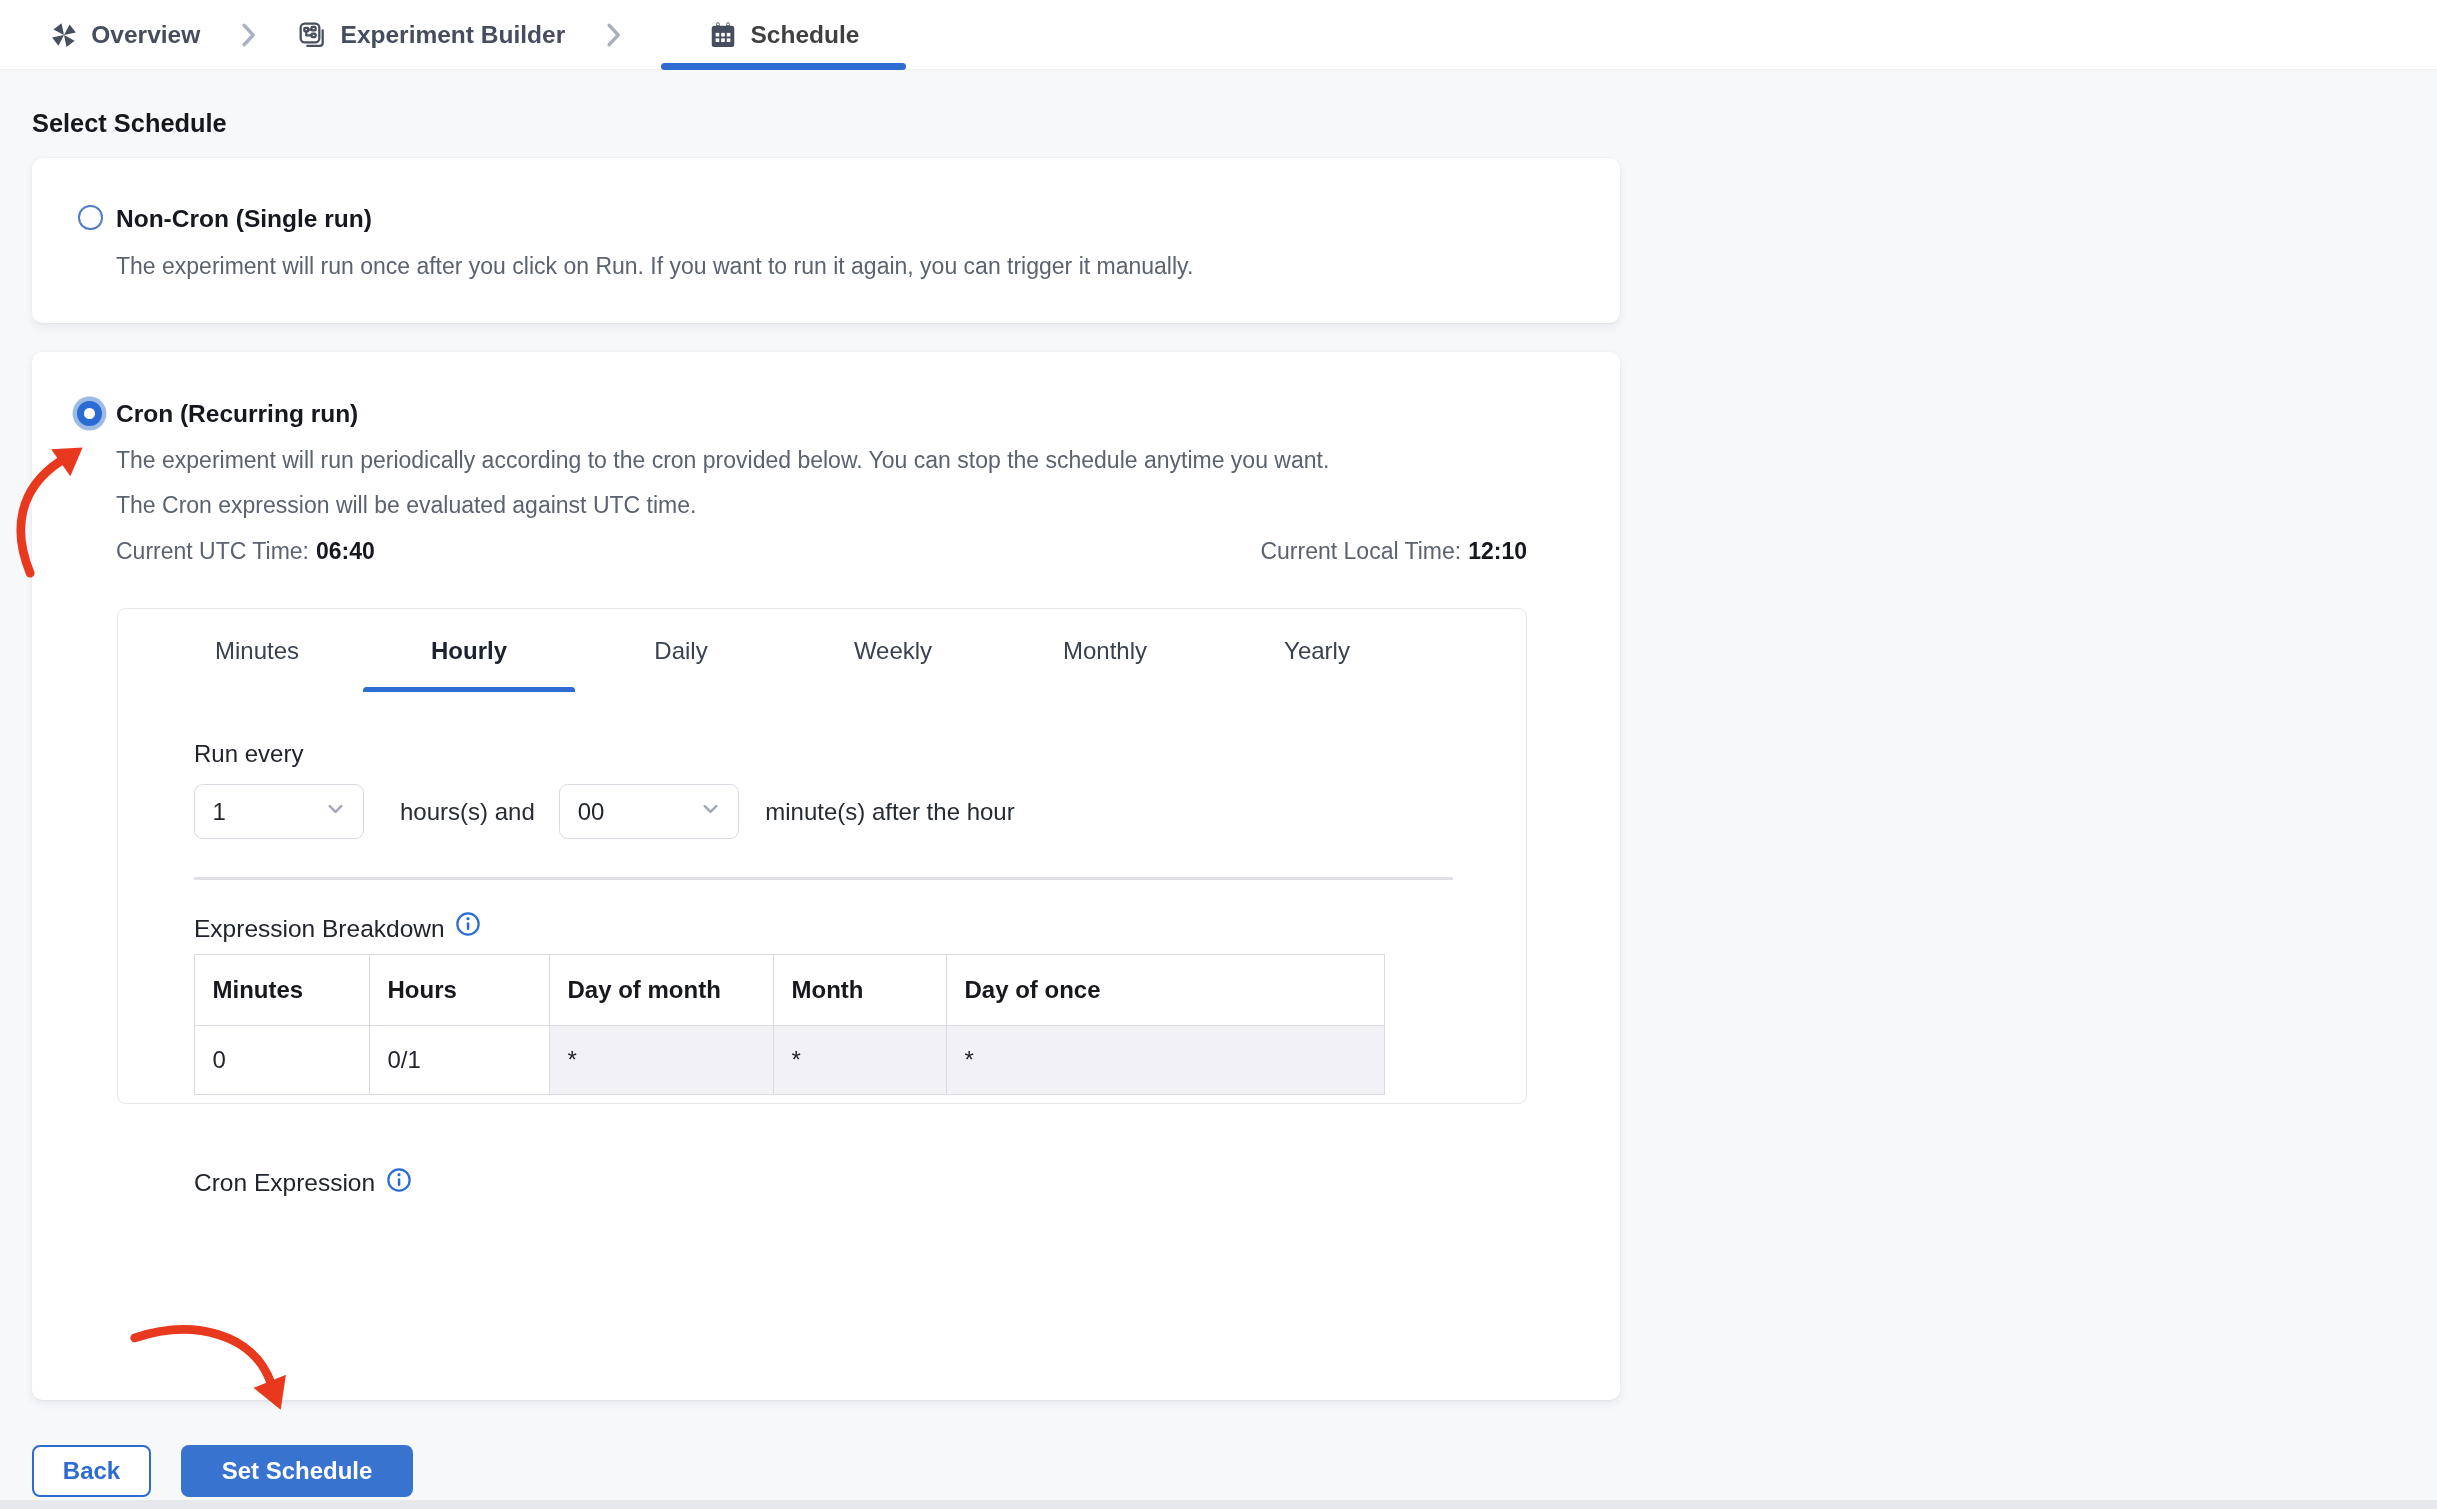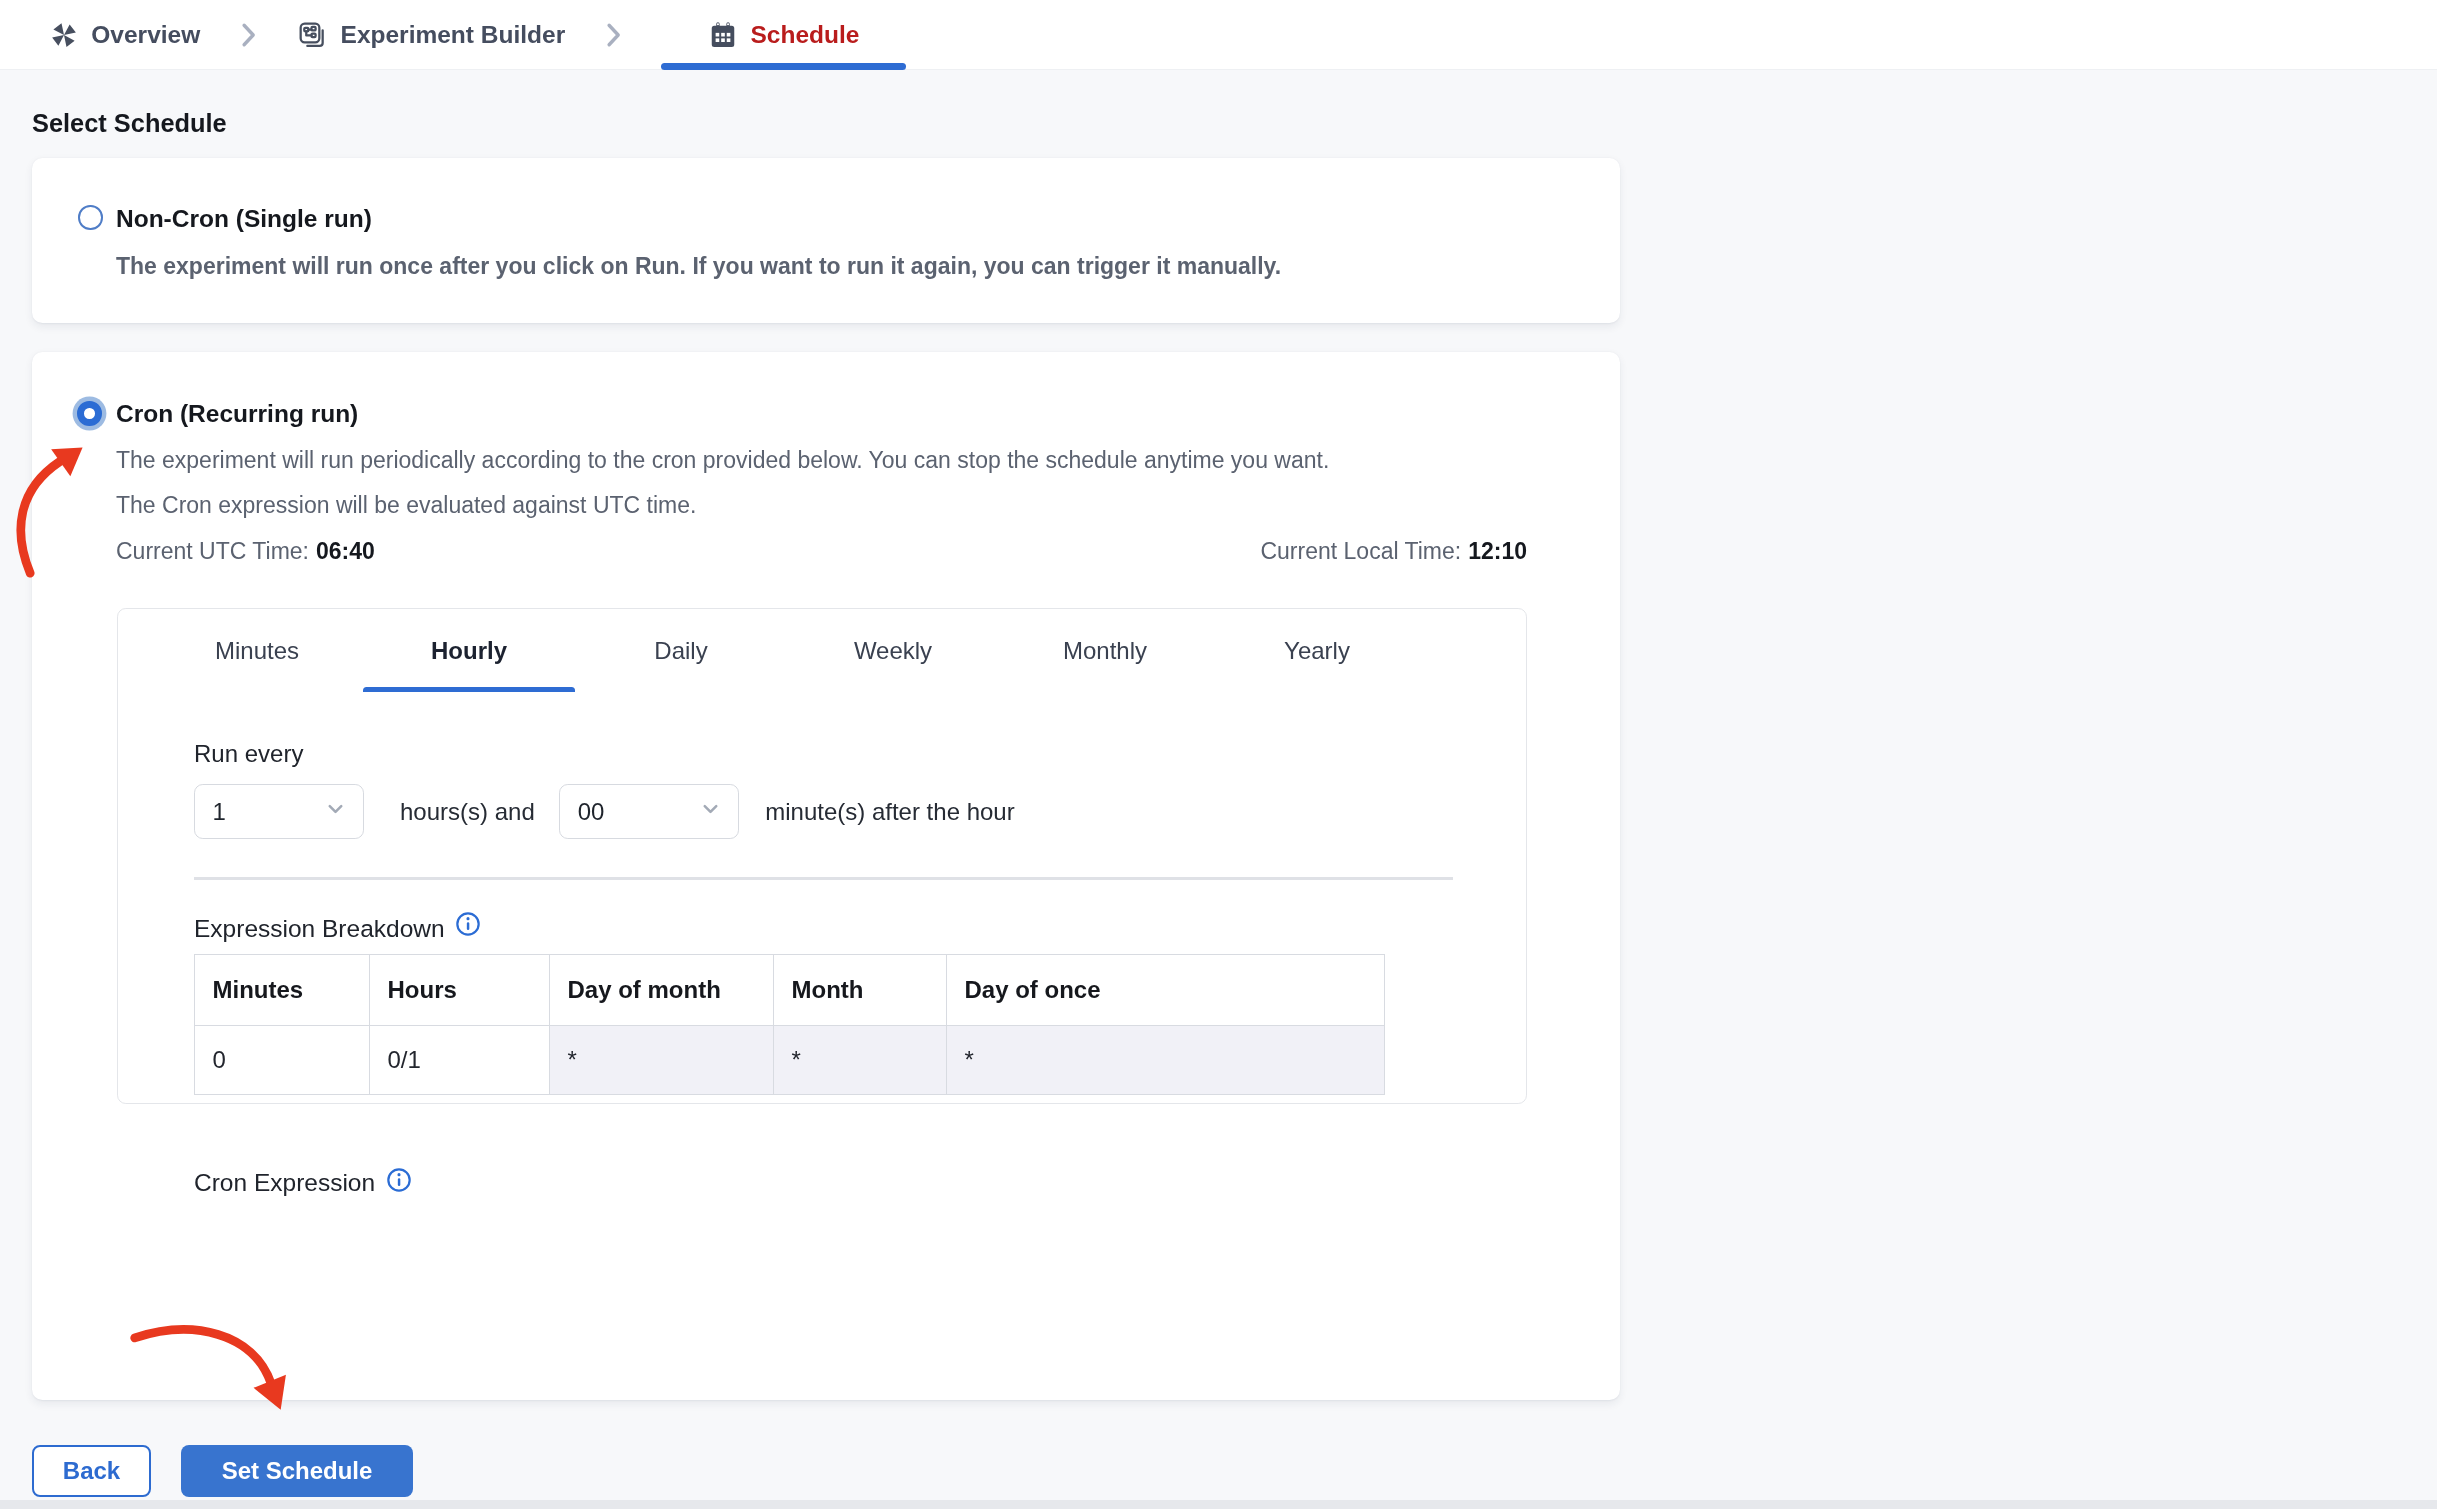--- a/index.html
+++ b/index.html
@@ -14,21 +14,21 @@
   
   .topnav{
     position:absolute;left:0;top:0;width:2438px;height:70px;
     background:#ffffff;border-bottom:0.9px solid #eef0f3;
     display:flex;align-items:center;padding-left:49px;box-sizing:border-box;
   }
   .bc-item{display:flex;align-items:center;gap:12.3px;height:70px;color:#454d5f;
     font-size:24.5px;font-weight:600;cursor:pointer;}
   .bc-item .bc-icon{display:flex;align-items:center;}
   .bc-sep{margin:0 40px;display:flex;align-items:center;}
-  .bc-item.active{position:relative;padding:0 47px;color:#b91c1c;align-items:center;}
+  .bc-item.active{position:relative;padding:0 47px;color:#404040;align-items:center;}
   .bc-item.active::after{
     content:"";position:absolute;left:0;right:0;bottom:0;height:7px;
     background:#2e6cd3;border-radius:3.5px;
   }
 
   
   .page-title{
     position:absolute;left:32px;top:109px;font-size:25.4px;font-weight:700;color:#15181e;
   }
   .card{
@@ -176,21 +176,21 @@
       </span>
       <span>Schedule</span>
     </div>
   </div>
 
   <div class="page-title">Select Schedule</div>
 
   <div class="card" id="card-noncron">
     <div class="radio" style="left:46px;top:47px;"></div>
     <div class="opt-title" style="top:46px;">Non-Cron (Single run)</div>
-    <div class="opt-desc" style="top:94px;font-weight:bold;">The experiment will run once after you click on Run. If you want to run it again, you can trigger it manually.</div>
+    <div class="opt-desc" style="top:94px;">The experiment will run once after you click on Run. If you want to run it again, you can trigger it manually.</div>
   </div>
 
   <div class="card" id="card-cron">
     <div class="radio selected" style="left:45px;top:49px;"></div>
     <div class="opt-title" style="top:47px;">Cron (Recurring run)</div>
     <div class="opt-desc" style="top:94px;">The experiment will run periodically according to the cron provided below. You can stop the schedule anytime you want.</div>
     <div class="opt-desc" style="top:139px;">The Cron expression will be evaluated against UTC time.</div>
 
     <div class="utc-row">
       <span class="time-label">Current UTC Time:</span><span class="time-value">06:40</span>

